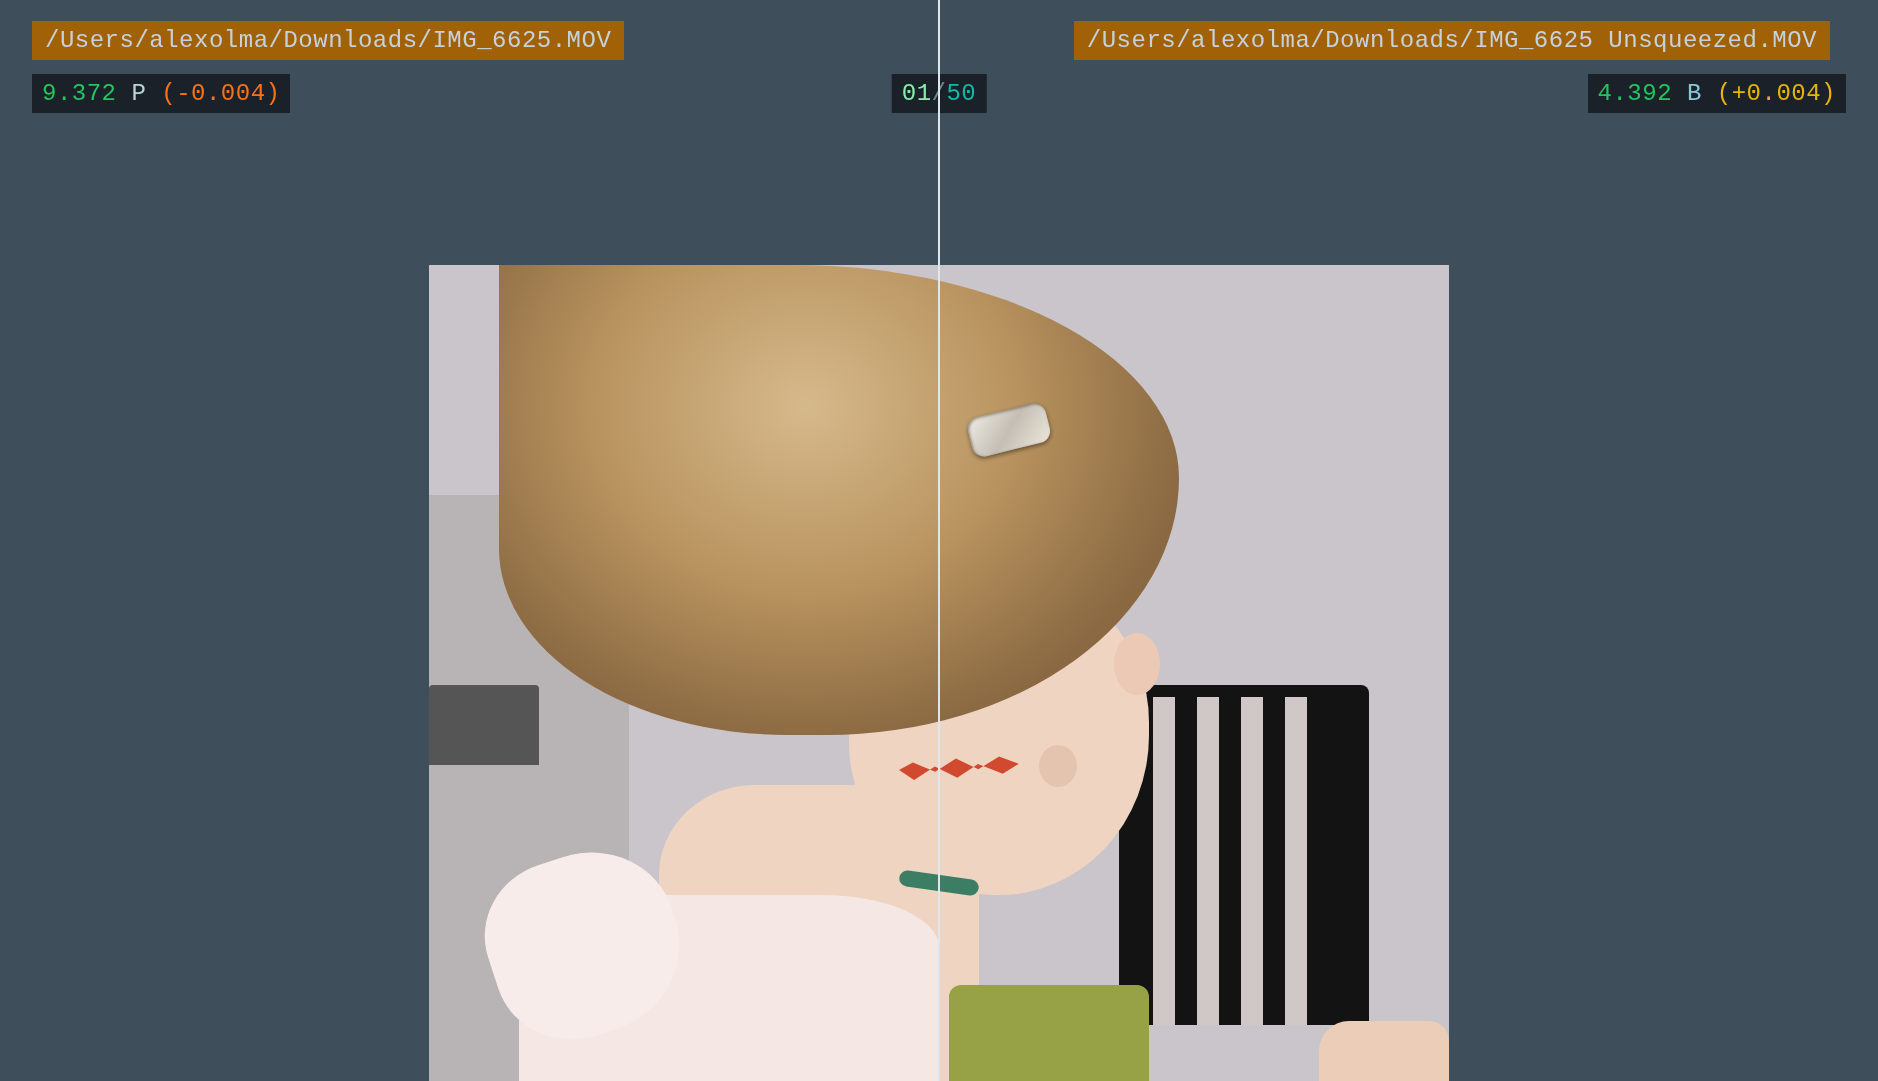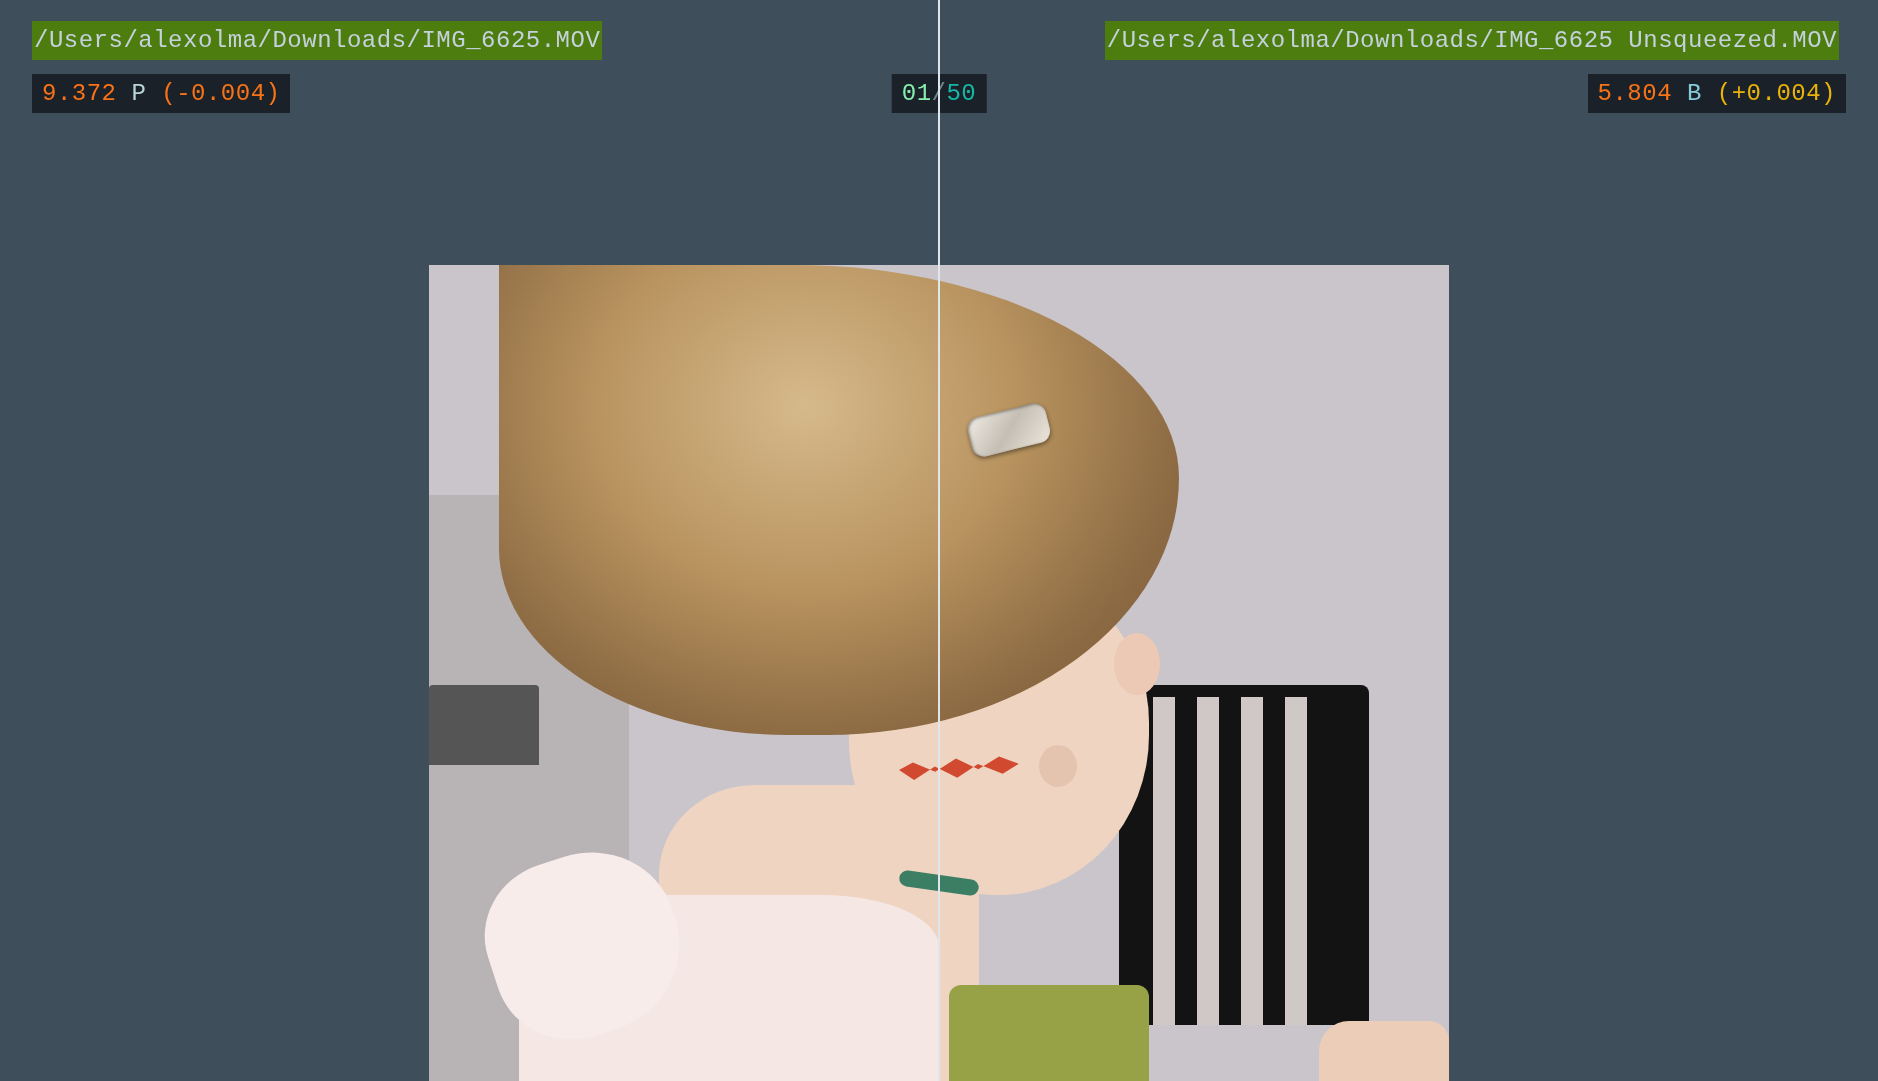--- a/index.html
+++ b/index.html
@@ -13,40 +13,40 @@
       background: #3e4e5a;
       font-family: 'Courier New', Consolas, Monaco, monospace;
       font-size: 24px;
       position: relative;
       overflow: hidden;
     }
     
     .path-label {
       position: absolute;
       top: 21px;
-      background: #4d7c0f;
+      background: #a16207;
       color: #c5d1dc;
-      padding: 6px 2px;
+      padding: 6px 13px;
       white-space: nowrap;
       letter-spacing: 0.5px;
     }
     .path-left { left: 32px; }
-    .path-right { right: 39px; margin-left: 20px; }
+    .path-right { right: 48px; margin-left: 20px; }
     
     .metric-label {
       position: absolute;
       top: 74px;
       background: #1a2128;
       padding: 6px 10px;
       white-space: nowrap;
       letter-spacing: 0.5px;
     }
     .metric-left { left: 32px; }
     .metric-right { right: 32px; }
-    .metric-val { color: #f97316; }
+    .metric-val { color: #22c55e; }
     .metric-frame { color: #b9d5d6; }
     .metric-delta-neg { color: #f97316; }
     .metric-delta-pos { color: #eab308; }
     .metric-b { color: #87cbd8; }
     
     .frame-counter {
       position: absolute;
       top: 74px;
       left: 50%;
       transform: translateX(-50%);
@@ -118,21 +118,21 @@
 
 <div class="path-label path-right">/Users/alexolma/Downloads/IMG_6625 Unsqueezed.MOV</div>
 
 <div class="metric-label metric-left">
   <span class="metric-val">9.372</span>
   <span class="metric-frame">P</span>
   <span class="metric-delta-neg">(-0.004)</span>
 </div>
 
 <div class="metric-label metric-right">
-  <span class="metric-val">5.804</span>
+  <span class="metric-val">4.392</span>
   <span class="metric-b">B</span>
   <span class="metric-delta-pos">(+0.004)</span>
 </div>
 
 <div class="frame-counter">
   <span class="frame-cur">01</span><span class="frame-sep">/</span><span class="frame-tot">50</span>
 </div>
 
 <div class="video-frame">
   <div class="vf-wall"></div>

